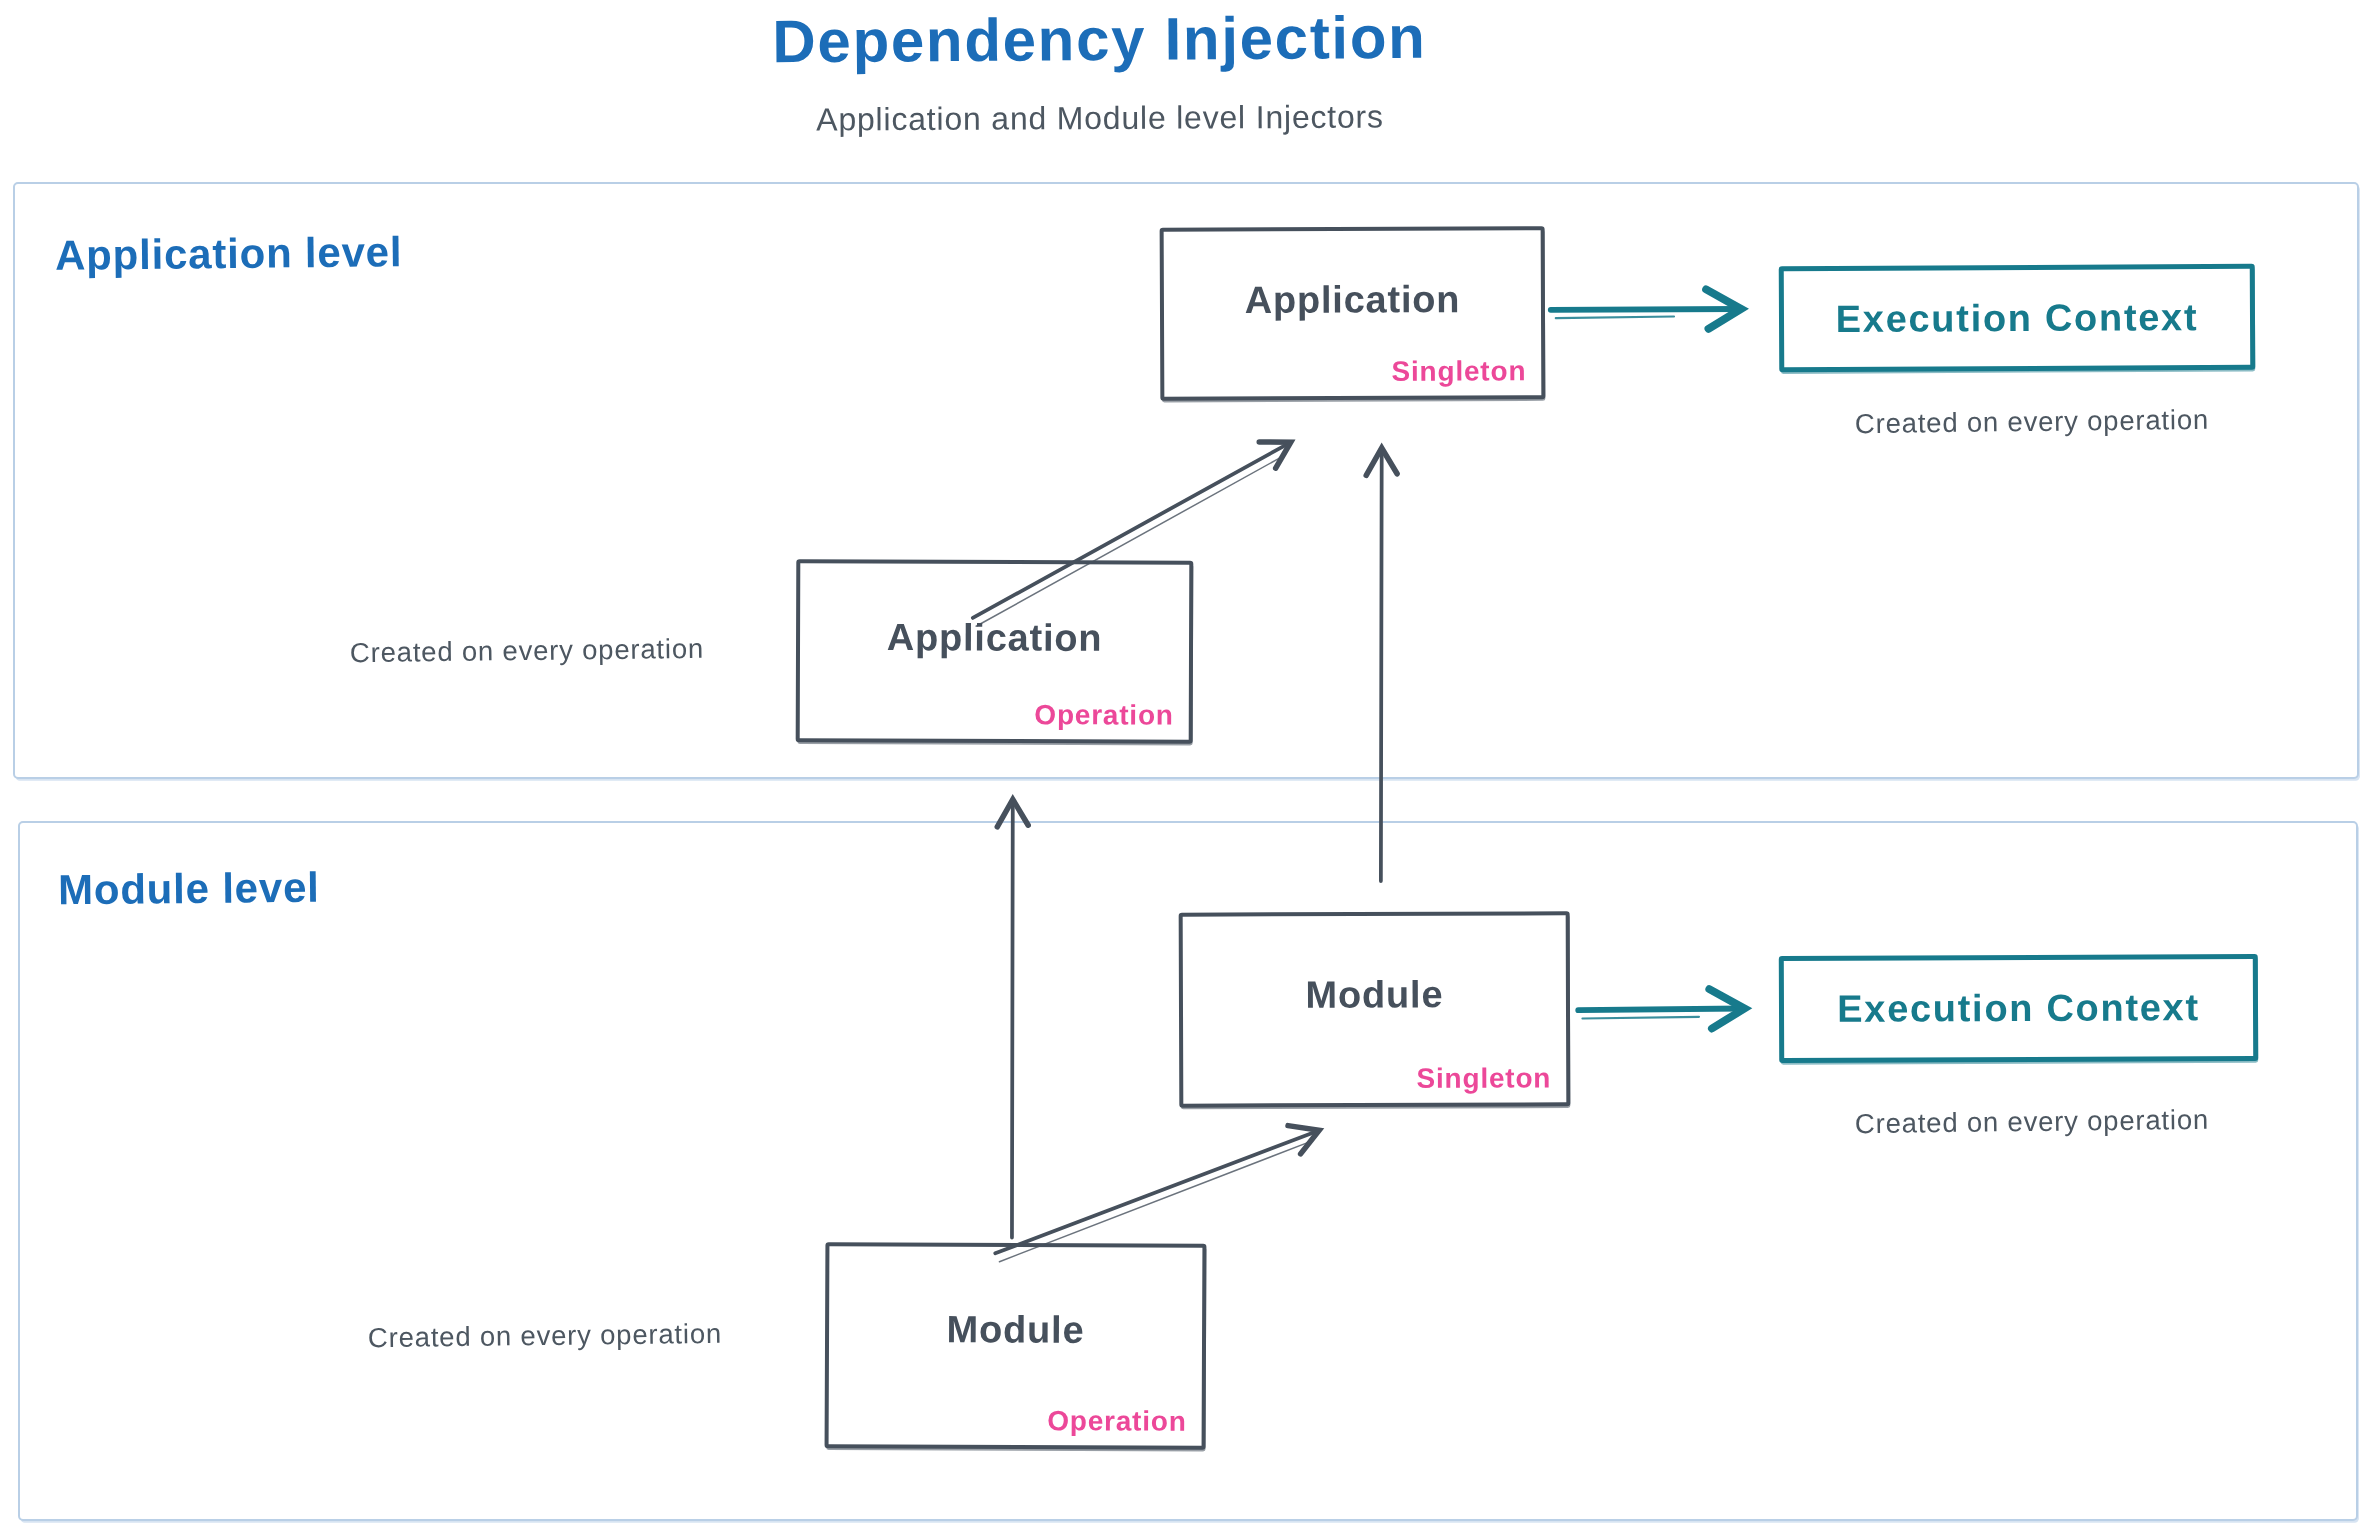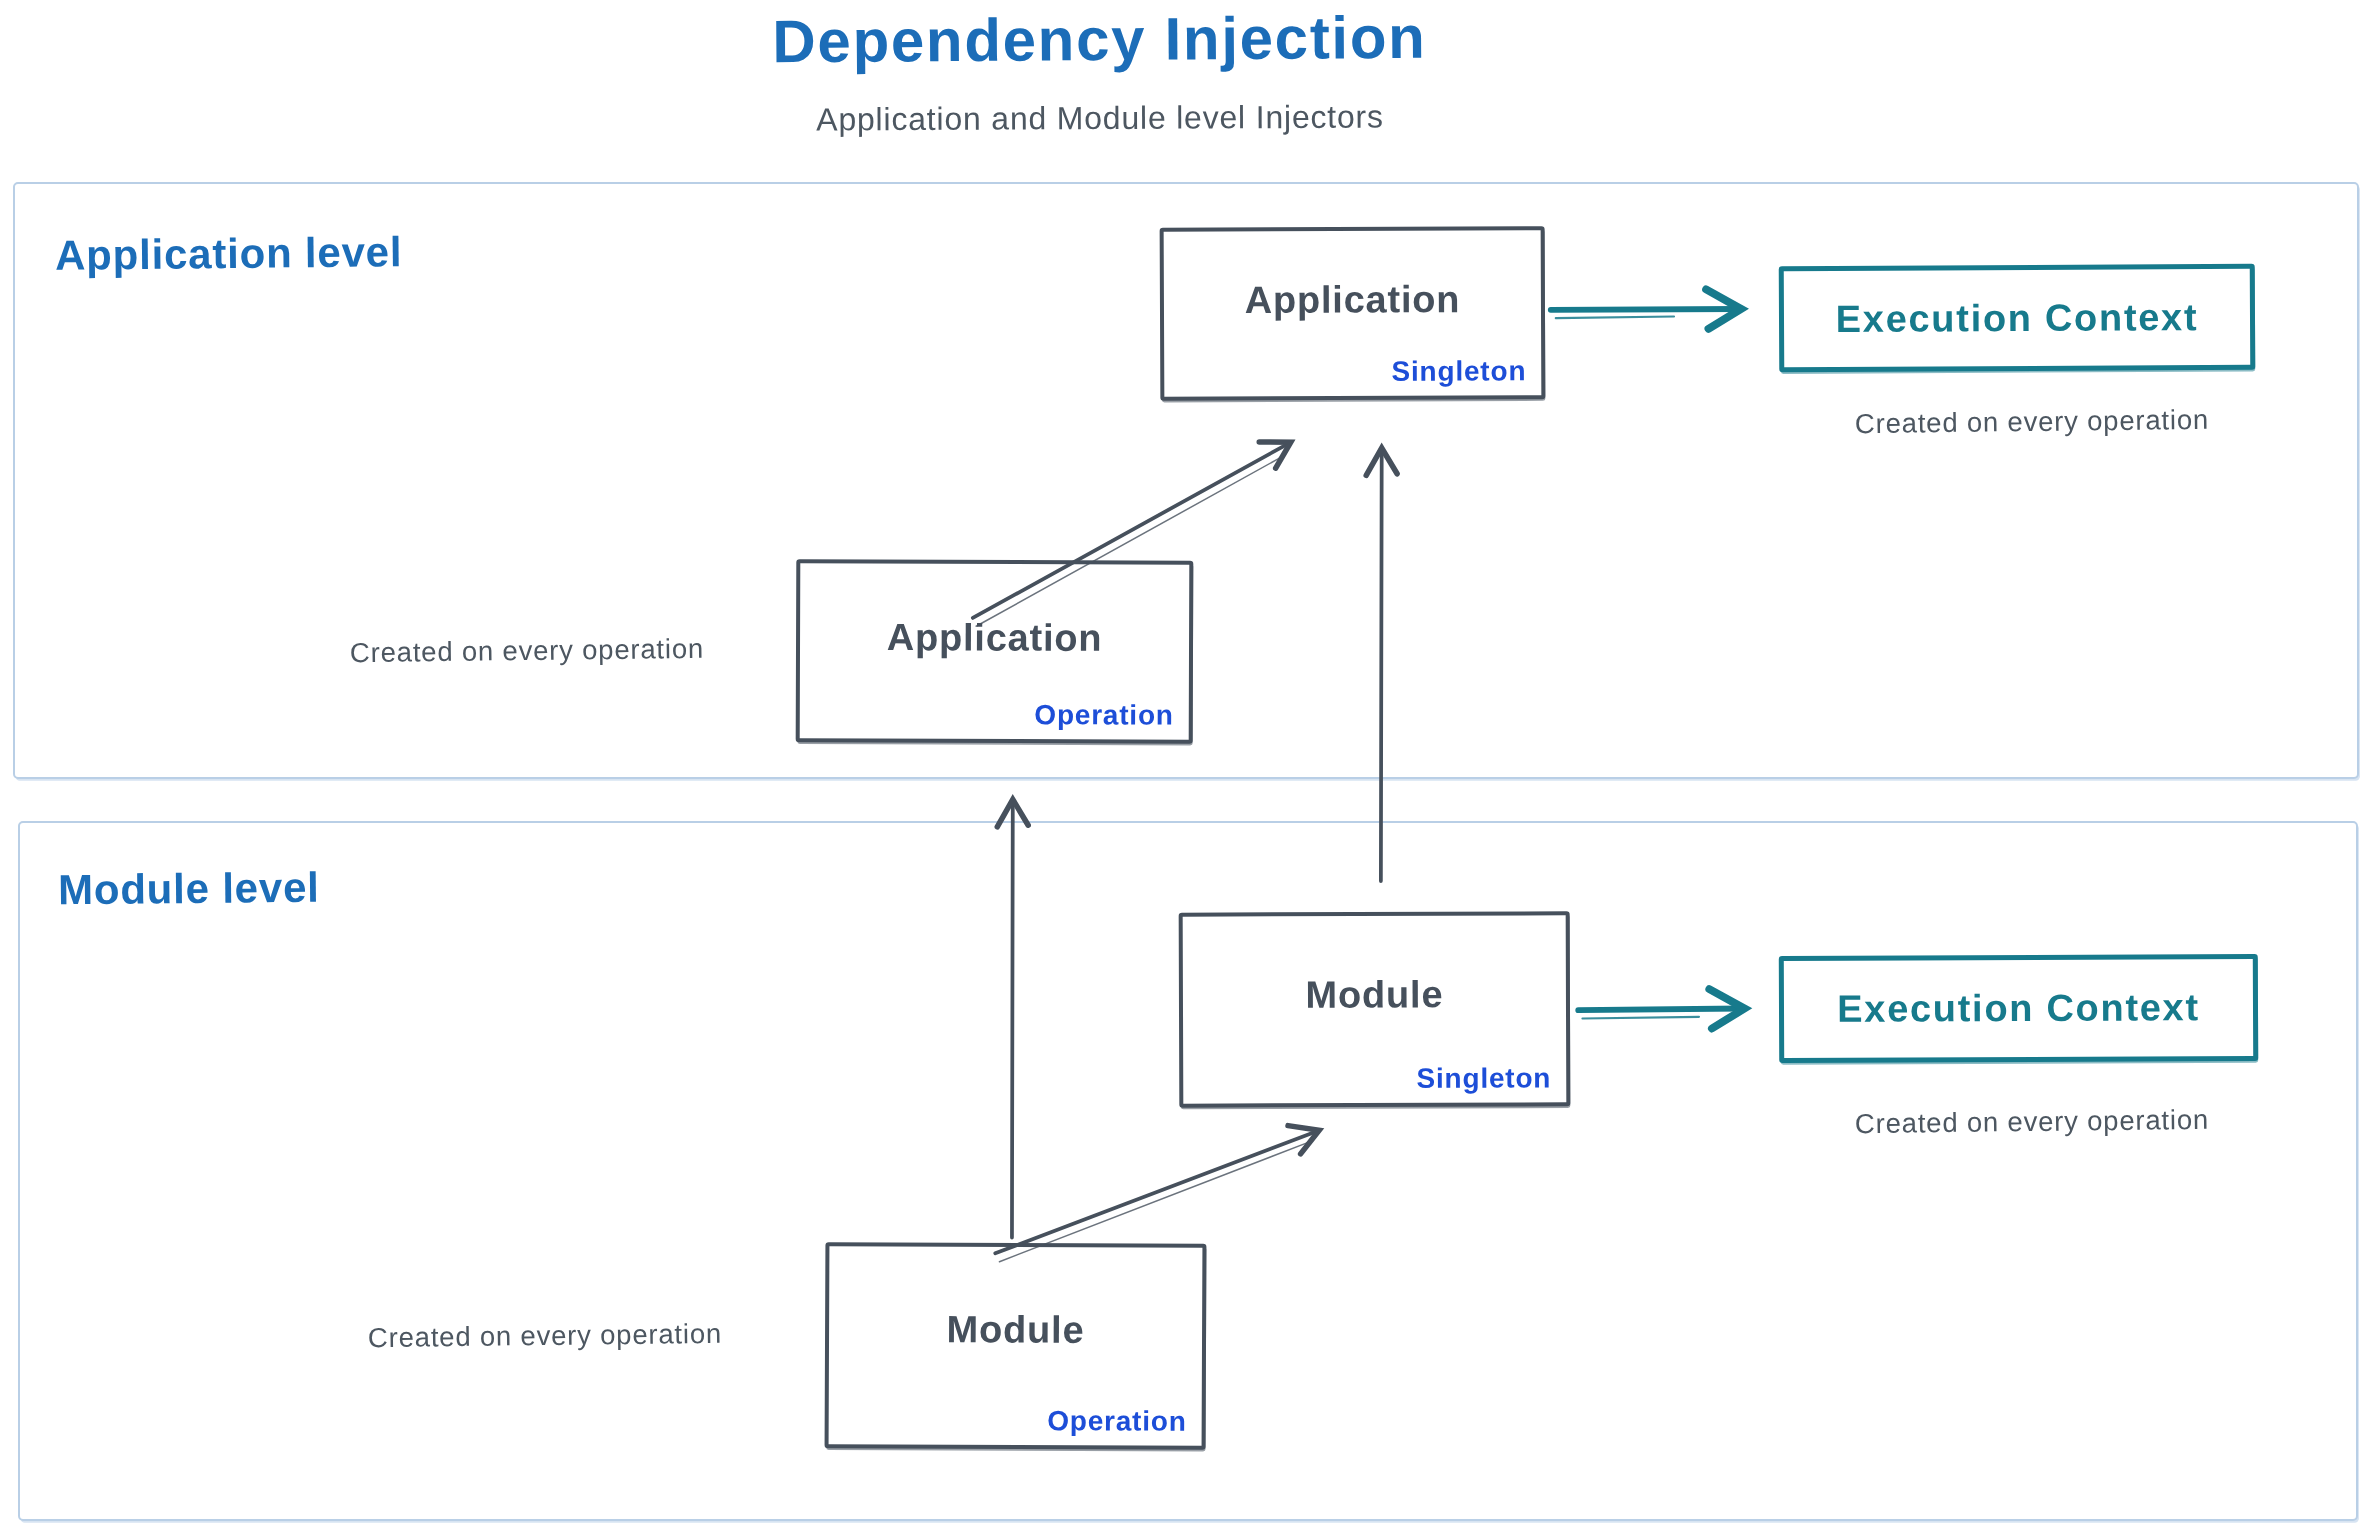--- a/index.html
+++ b/index.html
@@ -30,21 +30,21 @@
     border:4.2px solid #46505c;border-radius:3.3px;background:#ffffff;
     box-shadow:0.8px 2.5px 0 -0.8px rgba(70,80,92,.55);
   }
   .node .node-title{
     position:absolute;left:0;right:0;top:34%;transform:translateY(-50%);
     text-align:center;font-size:38px;font-weight:600;color:#46505c;letter-spacing:0.8px;
     top:42%;
   }
   .node .node-badge{
     position:absolute;right:15px;bottom:8.3px;
-    font-size:28px;font-weight:600;color:#1d4ed8;letter-spacing:0.8px;
+    font-size:28px;font-weight:600;color:#ec4899;letter-spacing:0.8px;
   }
   .ctx-box{
     border:5px solid #177a8c;border-radius:3.3px;background:#ffffff;
     box-shadow:0.8px 2.5px 0 -0.8px rgba(23,122,140,.5);
     display:flex;align-items:center;justify-content:center;
   }
   .ctx-label{
     font-size:38px;font-weight:600;color:#177a8c;letter-spacing:1.7px;white-space:nowrap;
   }
   .caption{

